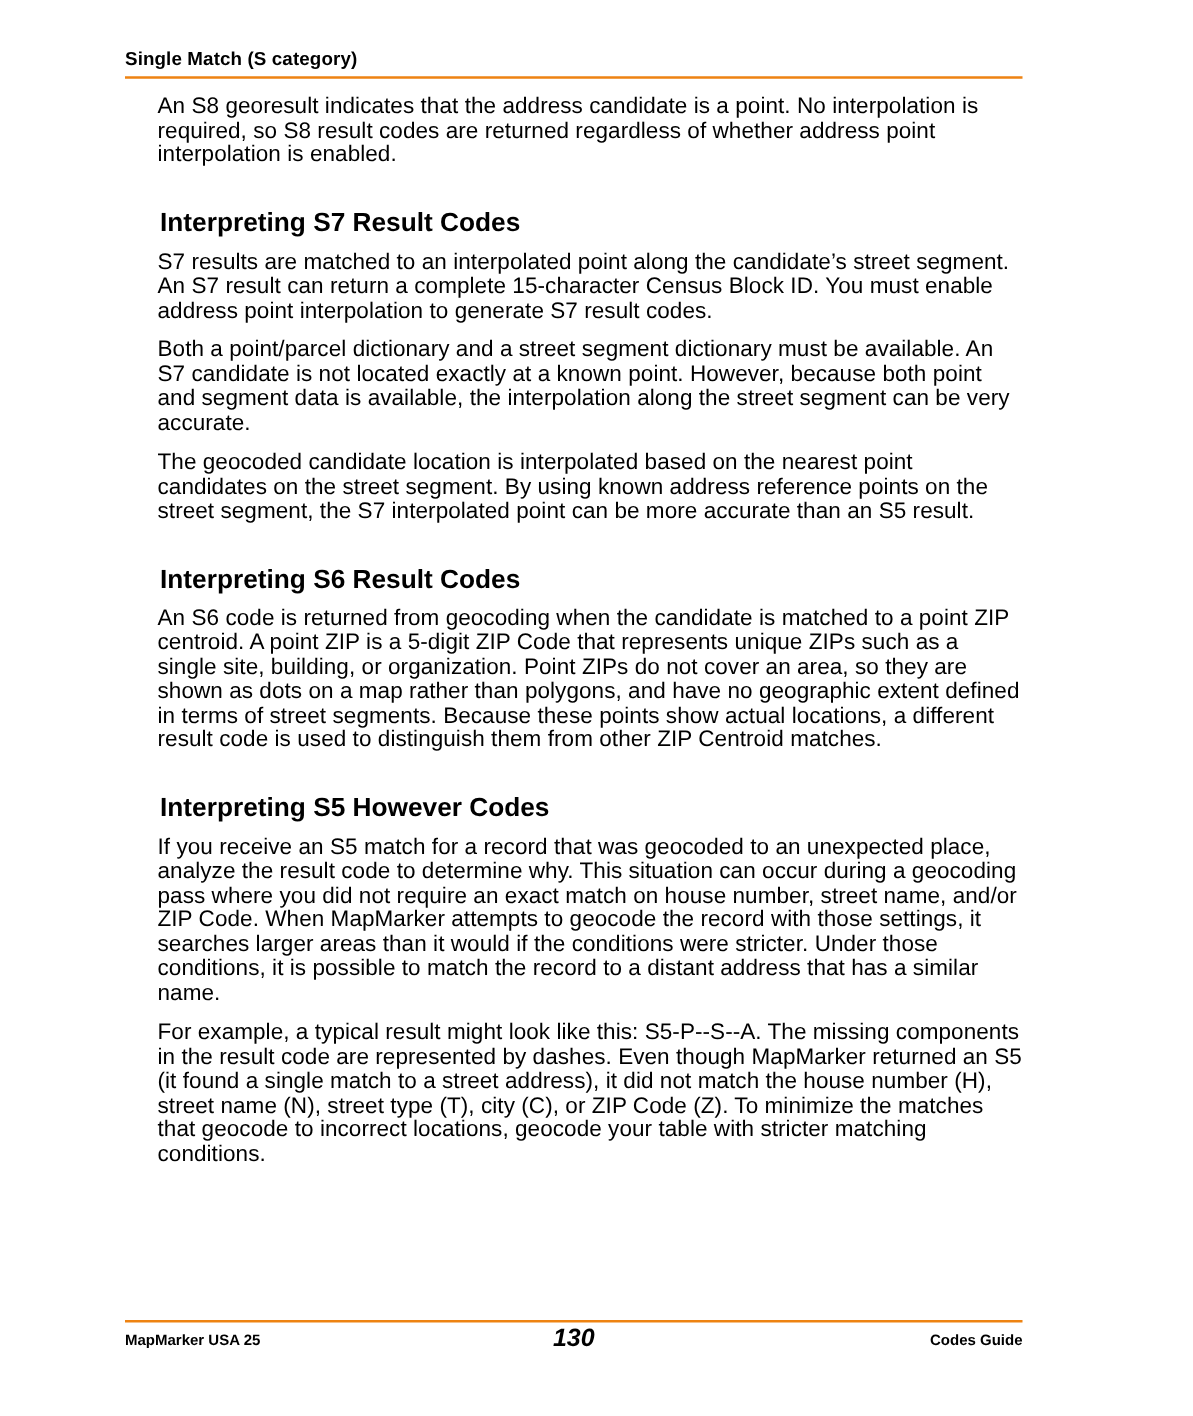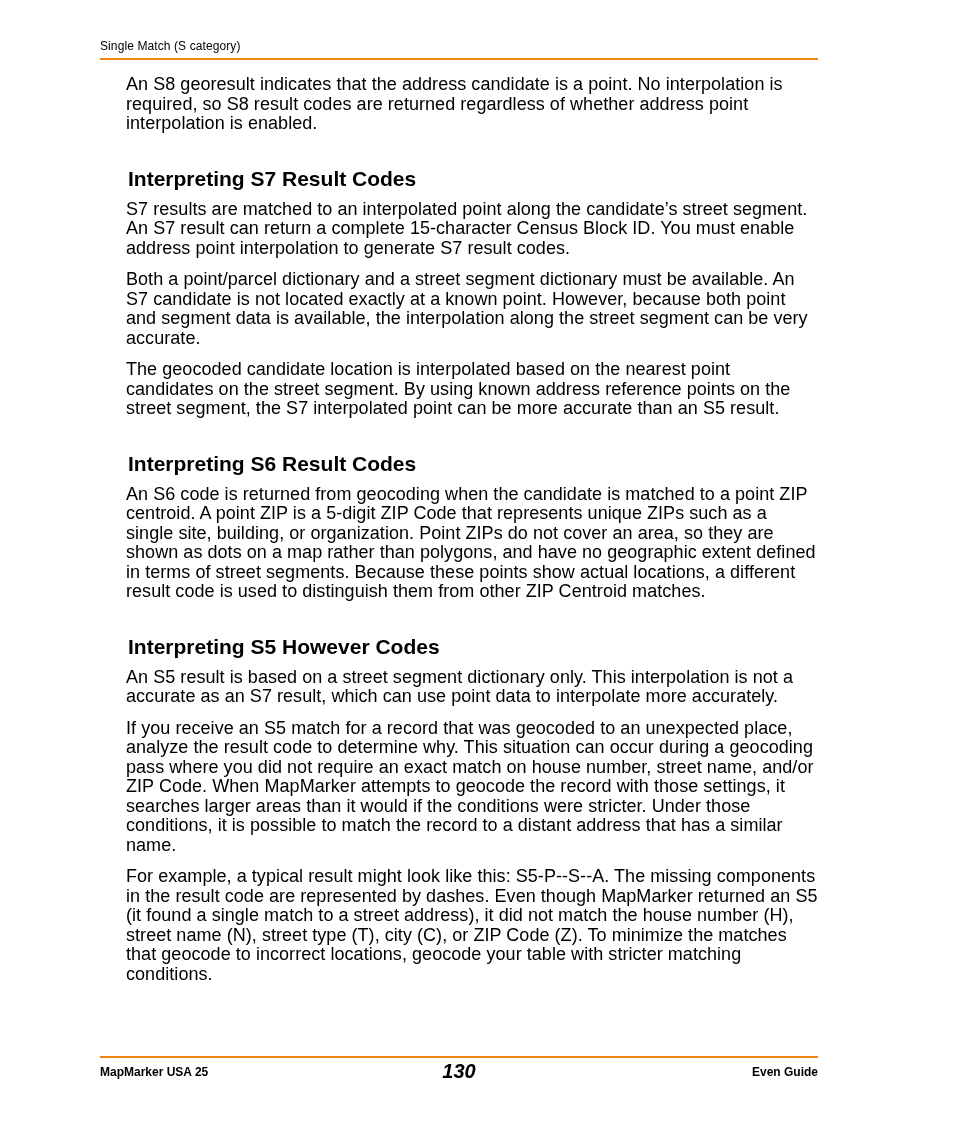--- a/index.html
+++ b/index.html
@@ -18,22 +18,22 @@
   
   .running-header {
     position: absolute;
     left: 100px;
     width: 718px;
     top: 39px;
     border-bottom: 2px solid var(--accent);
     padding-bottom: 5px;
   }
   .running-header .rh-title {
-    font-size: 12px;
-    font-weight: normal;
+    font-size: 15px;
+    font-weight: bold;
     letter-spacing: 0.1px;
   }
 
   
   .content {
     position: absolute;
     left: 100px;
     width: 718px;
     top: 73px;
   }
@@ -96,27 +96,26 @@
 
     <h2>Interpreting S7 Result Codes</h2>
     <p>S7 results are matched to an interpolated point along the candidate’s street segment. An S7 result can return a complete 15-character Census Block ID. You must enable address point interpolation to generate S7 result codes.</p>
     <p>Both a point/parcel dictionary and a street segment dictionary must be available. An S7 candidate is not located exactly at a known point. However, because both point and segment data is available, the interpolation along the street segment can be very accurate.</p>
     <p>The geocoded candidate location is interpolated based on the nearest point candidates on the street segment. By using known address reference points on the street segment, the S7 interpolated point can be more accurate than an S5 result.</p>
 
     <h2>Interpreting S6 Result Codes</h2>
     <p>An S6 code is returned from geocoding when the candidate is matched to a point ZIP centroid. A point ZIP is a 5-digit ZIP Code that represents unique ZIPs such as a single site, building, or organization. Point ZIPs do not cover an area, so they are shown as dots on a map rather than polygons, and have no geographic extent defined in terms of street segments. Because these points show actual locations, a different result code is used to distinguish them from other ZIP Centroid matches.</p>
 
     <h2>Interpreting S5 However Codes</h2>
-    <p>An S5 result is based on a street segment dictionary only. This interpolation is not a accurate as an S7 result, which can use point data to interpolate more accurately.</p>
     <p>If you receive an S5 match for a record that was geocoded to an unexpected place, analyze the result code to determine why. This situation can occur during a geocoding pass where you did not require an exact match on house number, street name, and/or ZIP Code. When MapMarker attempts to geocode the record with those settings, it searches larger areas than it would if the conditions were stricter. Under those conditions, it is possible to match the record to a distant address that has a similar name.</p>
     <p>For example, a typical result might look like this: S5-P--S--A. The missing components in the result code are represented by dashes. Even though MapMarker returned an S5 (it found a single match to a street address), it did not match the house number (H), street name (N), street type (T), city (C), or ZIP Code (Z). To minimize the matches that geocode to incorrect locations, geocode your table with stricter matching conditions.</p>
 
   </main>
 
   <footer class="page-footer">
     <div class="footer-row">
       <span class="footer-left">MapMarker USA 25</span>
       <span class="footer-page-number">130</span>
-      <span class="footer-right">Even Guide</span>
+      <span class="footer-right">Codes Guide</span>
     </div>
   </footer>
 
 </div>
 
 </body></html>

